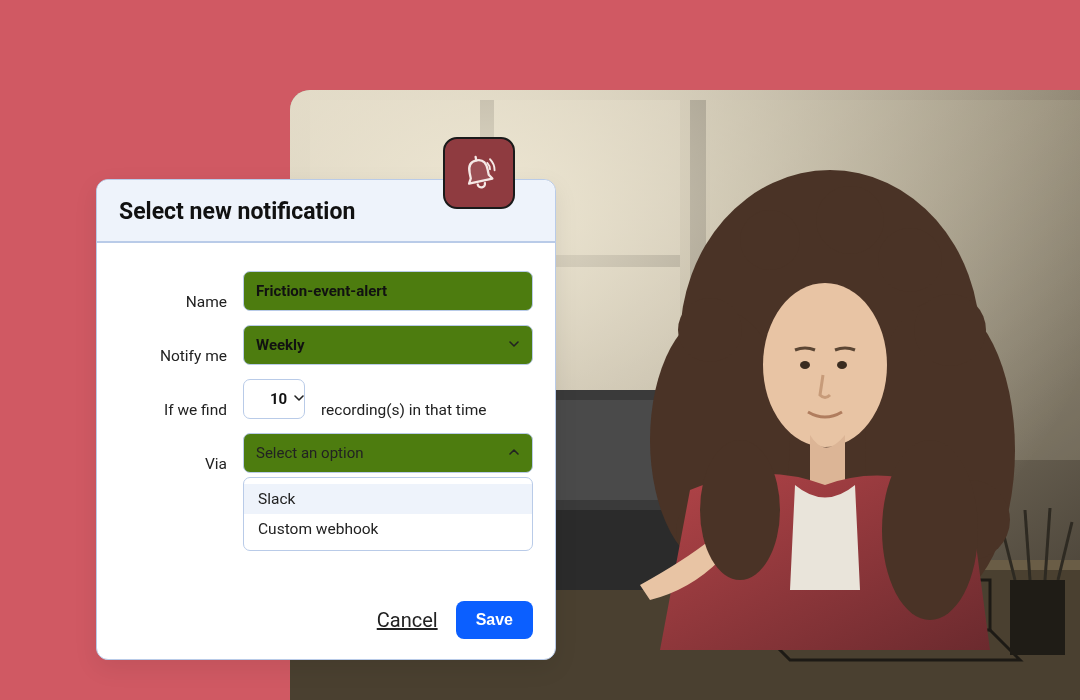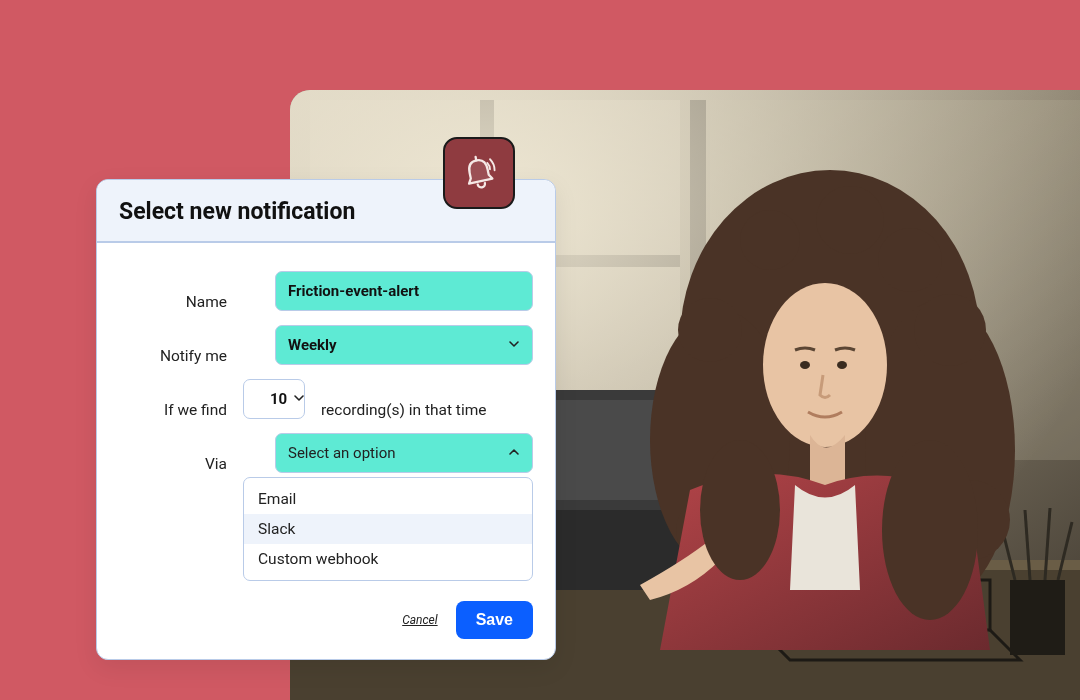--- a/index.html
+++ b/index.html
@@ -83,26 +83,25 @@
   }
   .text-input, .select {
     flex: 1;
     height: 40px;
     border: 1px solid #b9cbe8;
     border-radius: 7px;
     padding: 0 12px;
     font-size: 15px;
     font-weight: 700;
     color: #111;
-    background: #5eead4;
+    background: #4d7c0f;
     display: flex;
     align-items: center;
     justify-content: space-between;
     font-family: inherit;
-    margin-left: 32px;
   }
   .text-input { outline: none; }
   .select { cursor: pointer; font-weight: 700; }
   .select.placeholder { font-weight: 400; color: #222; }
   .select-small {
     width: 62px;
     flex: 0 0 62px;
     height: 40px;
     border: 1px solid #b9cbe8;
     border-radius: 7px;
@@ -154,25 +153,24 @@
 
   
   .modal-footer {
     display: flex;
     justify-content: flex-end;
     align-items: center;
     gap: 18px;
     padding: 118px 22px 20px 22px;
   }
   .cancel-link {
-    font-size: 12px;
+    font-size: 20px;
     color: #222;
     text-decoration: underline;
     cursor: pointer;
-    font-style: italic;
   }
   .save-btn {
     background: #0b5fff;
     color: #fff;
     font-weight: 700;
     font-size: 16px;
     border: none;
     border-radius: 8px;
     padding: 10px 20px;
     cursor: pointer;
@@ -329,21 +327,20 @@
       <div class="dropdown-wrap">
         <div class="select placeholder">
           <span>Select an option</span>
           <span class="chev">
             <svg width="12" height="12" viewBox="0 0 12 12">
                 <path d="M2 8 L6 4 L10 8" fill="none" stroke="#222" stroke-width="1.6" stroke-linecap="round" stroke-linejoin="round"></path>
               </svg>
           </span>
         </div>
         <div class="dropdown-list">
-          <div class="dropdown-item">Email</div>
           <div class="dropdown-item highlight">Slack</div>
           <div class="dropdown-item">Custom webhook</div>
         </div>
       </div>
     </div>
 
   </div>
 
   <div class="modal-footer">
     <span class="cancel-link">Cancel</span>

